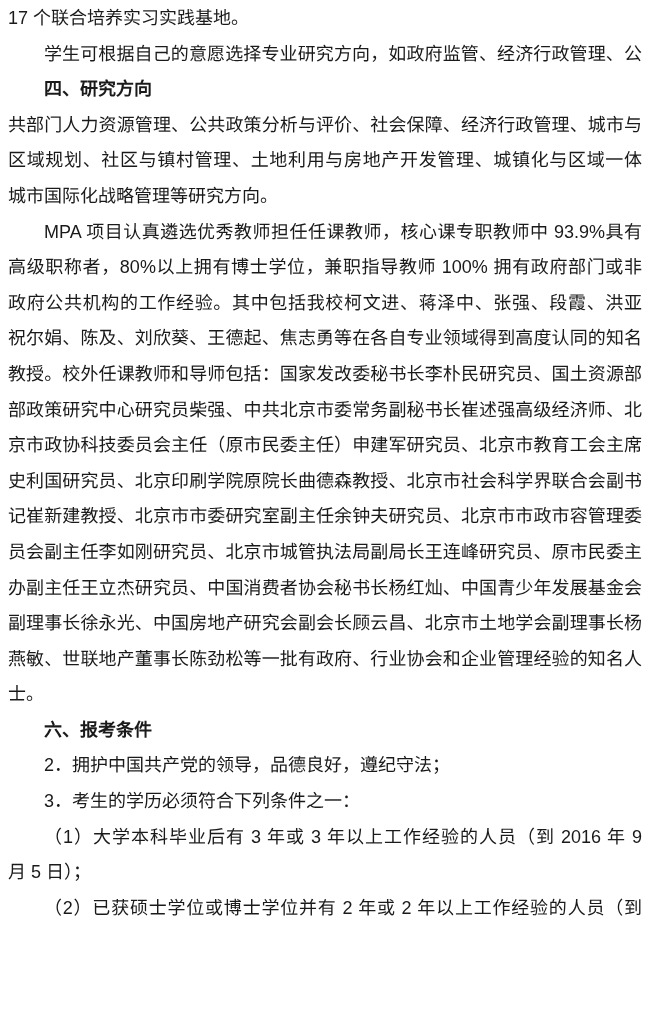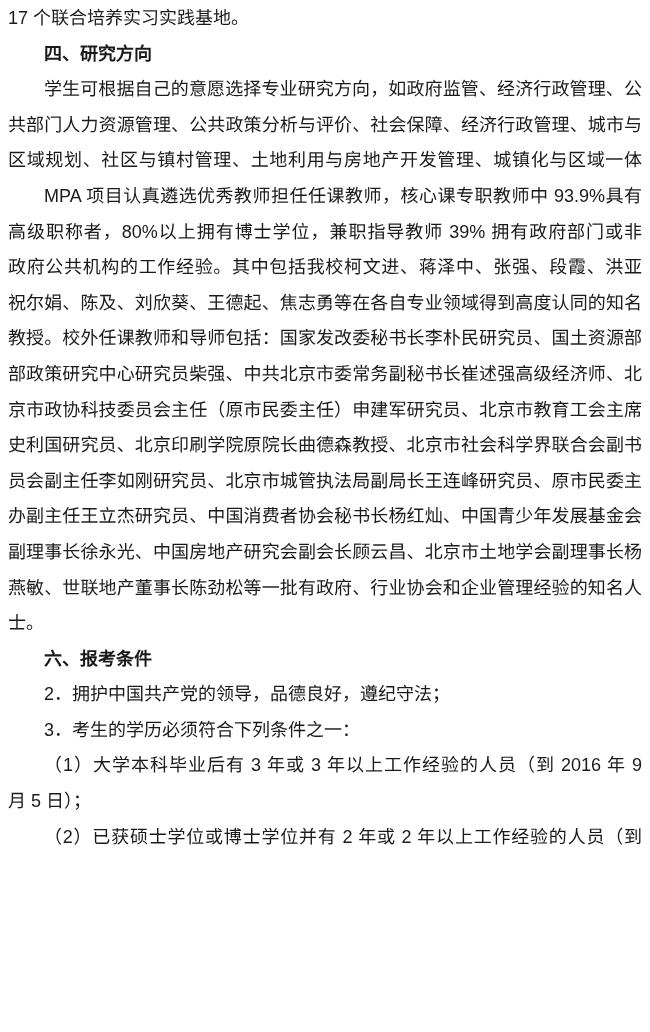--- a/index.html
+++ b/index.html
@@ -38,32 +38,34 @@
   .line.bold {
     font-weight: bold;
   }
 </style>
 </head>
 <body>
 
 <div class="page">
   <div id="content">
       <div class="line">17 个联合培养实习实践基地。</div>
+      <div class="line justify indent">学生可根据自己的意愿选择专业研究方向，如政府监管、经济行政管理、公</div>
       <div class="line indent bold">四、研究方向</div>
-      <div class="line justify indent">学生可根据自己的意愿选择专业研究方向，如政府监管、经济行政管理、公</div>
       <div class="line justify">共部门人力资源管理、公共政策分析与评价、社会保障、经济行政管理、城市与</div>
       <div class="line justify">区域规划、社区与镇村管理、土地利用与房地产开发管理、城镇化与区域一体化、</div>
+      <div class="line">城市国际化战略管理等研究方向。</div>
       <div class="line justify indent">MPA 项目认真遴选优秀教师担任任课教师，核心课专职教师中 93.9%具有</div>
-      <div class="line justify">高级职称者，80%以上拥有博士学位，兼职指导教师 39% 拥有政府部门或非</div>
+      <div class="line justify">高级职称者，80%以上拥有博士学位，兼职指导教师 100% 拥有政府部门或非</div>
       <div class="line justify">政府公共机构的工作经验。其中包括我校柯文进、蒋泽中、张强、段霞、洪亚敏、</div>
       <div class="line justify">祝尔娟、陈及、刘欣葵、王德起、焦志勇等在各自专业领域得到高度认同的知名</div>
       <div class="line justify">教授。校外任课教师和导师包括：国家发改委秘书长李朴民研究员、国土资源部</div>
       <div class="line justify">部政策研究中心研究员柴强、中共北京市委常务副秘书长崔述强高级经济师、北</div>
       <div class="line justify">京市政协科技委员会主任（原市民委主任）申建军研究员、北京市教育工会主席</div>
       <div class="line justify">史利国研究员、北京印刷学院原院长曲德森教授、北京市社会科学界联合会副书</div>
+      <div class="line justify">记崔新建教授、北京市市委研究室副主任余钟夫研究员、北京市市政市容管理委</div>
       <div class="line justify">员会副主任李如刚研究员、北京市城管执法局副局长王连峰研究员、原市民委主任</div>
       <div class="line justify">办副主任王立杰研究员、中国消费者协会秘书长杨红灿、中国青少年发展基金会</div>
       <div class="line justify">副理事长徐永光、中国房地产研究会副会长顾云昌、北京市土地学会副理事长杨</div>
       <div class="line justify">燕敏、世联地产董事长陈劲松等一批有政府、行业协会和企业管理经验的知名人</div>
       <div class="line">士。</div>
       <div class="line indent bold">六、报考条件</div>
       <div class="line indent">2．拥护中国共产党的领导，品德良好，遵纪守法；</div>
       <div class="line indent">3．考生的学历必须符合下列条件之一：</div>
       <div class="line justify indent">（1）大学本科毕业后有 3 年或 3 年以上工作经验的人员（到 2016 年 9</div>
       <div class="line">月 5 日）；</div>

